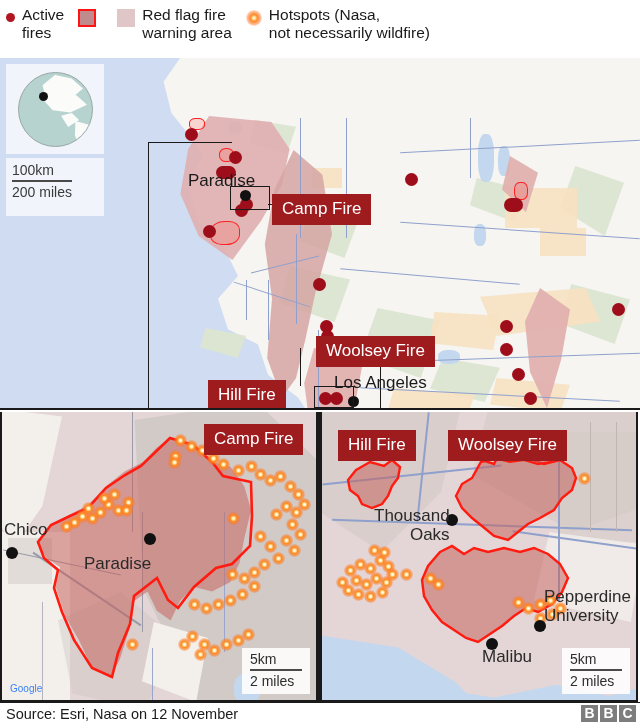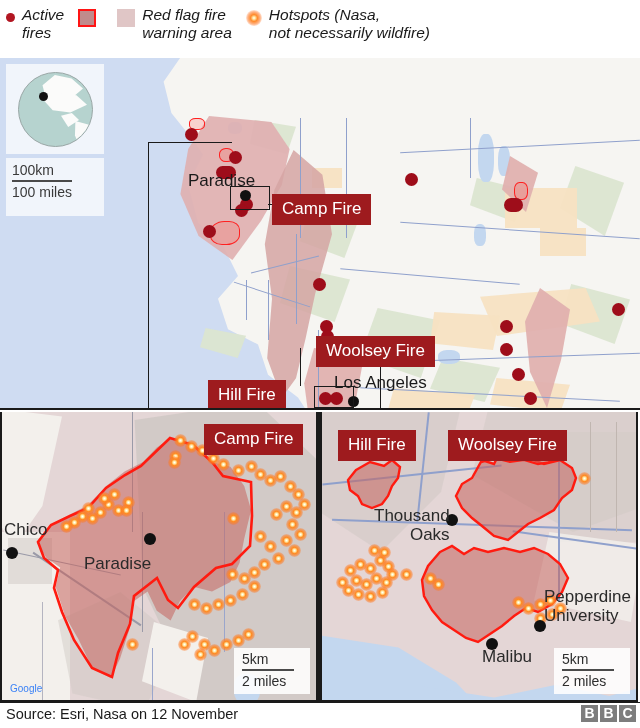--- a/index.html
+++ b/index.html
@@ -57,21 +57,20 @@
     background:
       radial-gradient(circle at 50% 50%,
         #ffffff 0%, #ffe9a8 11%, #ff8a2b 30%,
         rgba(255,120,40,0.55) 55%, rgba(255,120,40,0.0) 78%);
   }
   .legend-text {
     font-size: 15.5px;
     line-height: 18px;
     color: #1a1a1a;
     white-space: pre-line;
-    font-style: italic;
   }
 
   
   #main-map {
     position: absolute; left: 0; top: 58px;
     width: 640px; height: 352px;
     background: #cfdcf2;
     overflow: hidden;
     border-bottom: 2px solid #1a1a1a;
   }
@@ -294,21 +293,21 @@
   .inset-city-dot {
     position: absolute;
     width: 12px; height: 12px;
     border-radius: 50%;
     background: #111;
   }
   .inset-scale {
     position: absolute;
     right: 6px; bottom: 6px;
     background: rgba(255,255,255,0.88);
-    padding: 3px 16px 4px 8px;
+    padding: 3px 8px 4px 8px;
   }
   .inset-scale .scale-text { font-size: 14px; color: #2d2d2d; }
   .inset-scale .scale-rule { width: 52px; }
   #google-attrib {
     position: absolute;
     left: 8px; bottom: 6px;
     font-size: 10px;
     color: #3b82f6;
   }
 
@@ -481,21 +480,21 @@
         <div class="continent" style="left:24px;top:18px;width:44px;height:30px;clip-path:polygon(0 28%,30% 6%,76% 14%,100% 46%,62% 72%,22% 64%);"></div>
         <div class="continent" style="left:42px;top:40px;width:18px;height:14px;clip-path:polygon(0 20%,60% 0,100% 50%,40% 100%);"></div>
         <div class="continent" style="left:52px;top:48px;width:22px;height:28px;clip-path:polygon(20% 0,86% 14%,70% 62%,44% 100%,18% 52%);"></div>
       </div>
       <div id="globe-dot"></div>
     </div>
 
     <div id="scale-panel">
       <div class="scale-text">100km</div>
       <div class="scale-rule"></div>
-      <div class="scale-text">100 miles</div>
+      <div class="scale-text">200 miles</div>
     </div>
   </div>
 
   <div class="inset" id="inset-left">
     <div class="inset-bg"></div>
 
     <div class="inset-white" style="left:-10px;top:-4px;width:70px;height:140px;clip-path:polygon(0 0,100% 6%,72% 70%,30% 100%,0 72%);"></div>
     <div class="inset-white" style="left:-10px;top:120px;width:78px;height:180px;"></div>
     <div class="inset-grey" style="left:120px;top:-10px;width:210px;height:300px;clip-path:polygon(6% 6%,64% 0,100% 24%,100% 100%,36% 100%,10% 62%);"></div>
     <div class="inset-grey" style="left:56px;top:180px;width:120px;height:118px;clip-path:polygon(0 24%,52% 0,100% 40%,72% 100%,12% 86%);opacity:0.45;"></div>

